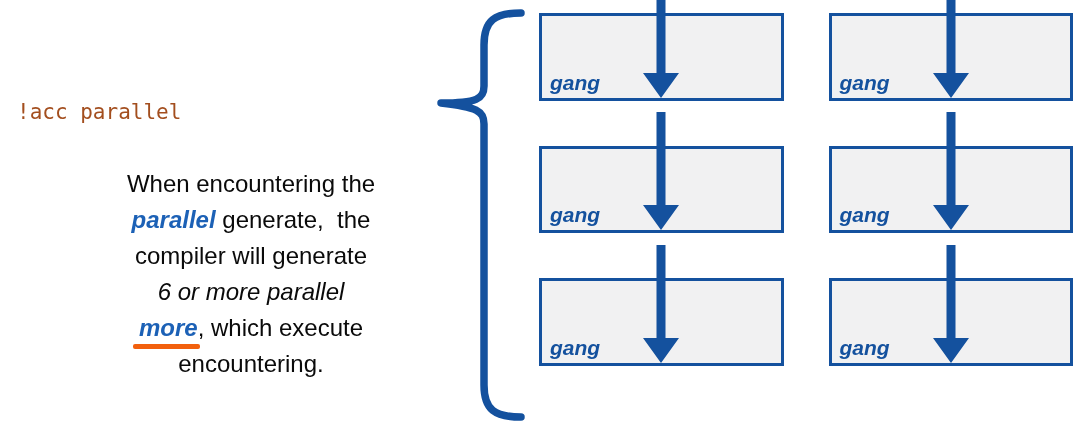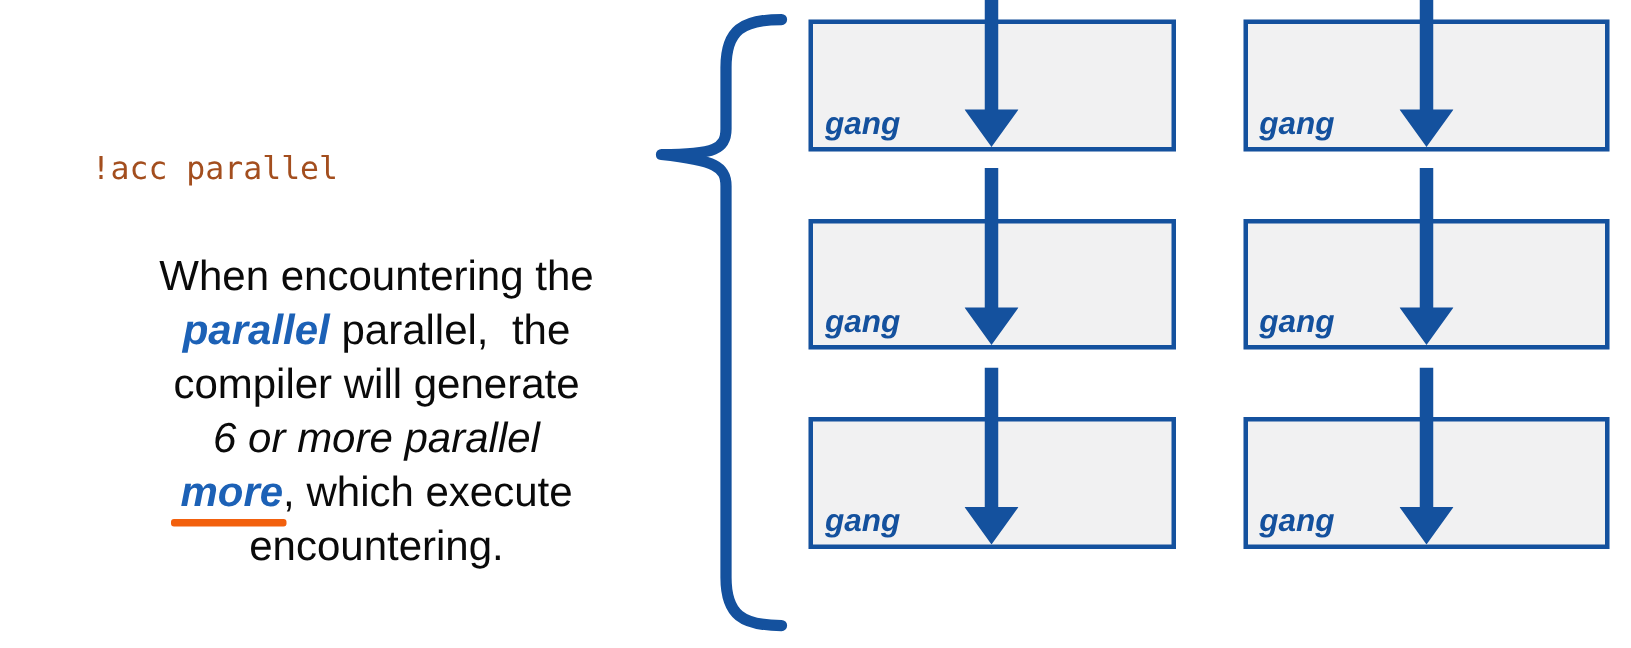--- a/index.html
+++ b/index.html
@@ -14,31 +14,30 @@
 
   
   .code-line {
     position: absolute;
     left: 17px;
     top: 100px;
     font-family: "DejaVu Sans Mono", monospace;
     font-size: 21px;
     color: #A34E1E;
     white-space: pre;
-    margin-left: 44px;
   }
 
   
   .paragraph {
     position: absolute;
     left: 36px;
     top: 166px;
     width: 430px;
     text-align: center;
-    font-size: 28px;
+    font-size: 24px;
     line-height: 36px;
     color: #0a0a0a;
   }
   .paragraph .pline { white-space: pre-wrap; }
   .kw {
     color: #1C61B6;
     font-weight: bold;
     font-style: italic;
     text-align: center;
   }
@@ -100,21 +99,21 @@
 </style>
 </head>
 <body>
 
 <div class="stage">
 
   <div class="code-line">!acc parallel</div>
 
   <div class="paragraph">
     <div class="pline"><span>When encountering the</span></div>
-    <div class="pline"><span class="kw">parallel</span><span> parallel,  the</span></div>
+    <div class="pline"><span class="kw">parallel</span><span> generate,  the</span></div>
     <div class="pline"><span>compiler will generate</span></div>
     <div class="pline"><span class="it">6 or more parallel</span></div>
     <div class="pline"><span class="kw kw-underlined">more</span><span>, which execute</span></div>
     <div class="pline"><span>encountering.</span></div>
   </div>
 
   <svg class="brace" width="100" height="422" viewBox="0 0 100 422">
     <path d="M 88 7
              C 62 7 51 14 51 39
              L 51 80

